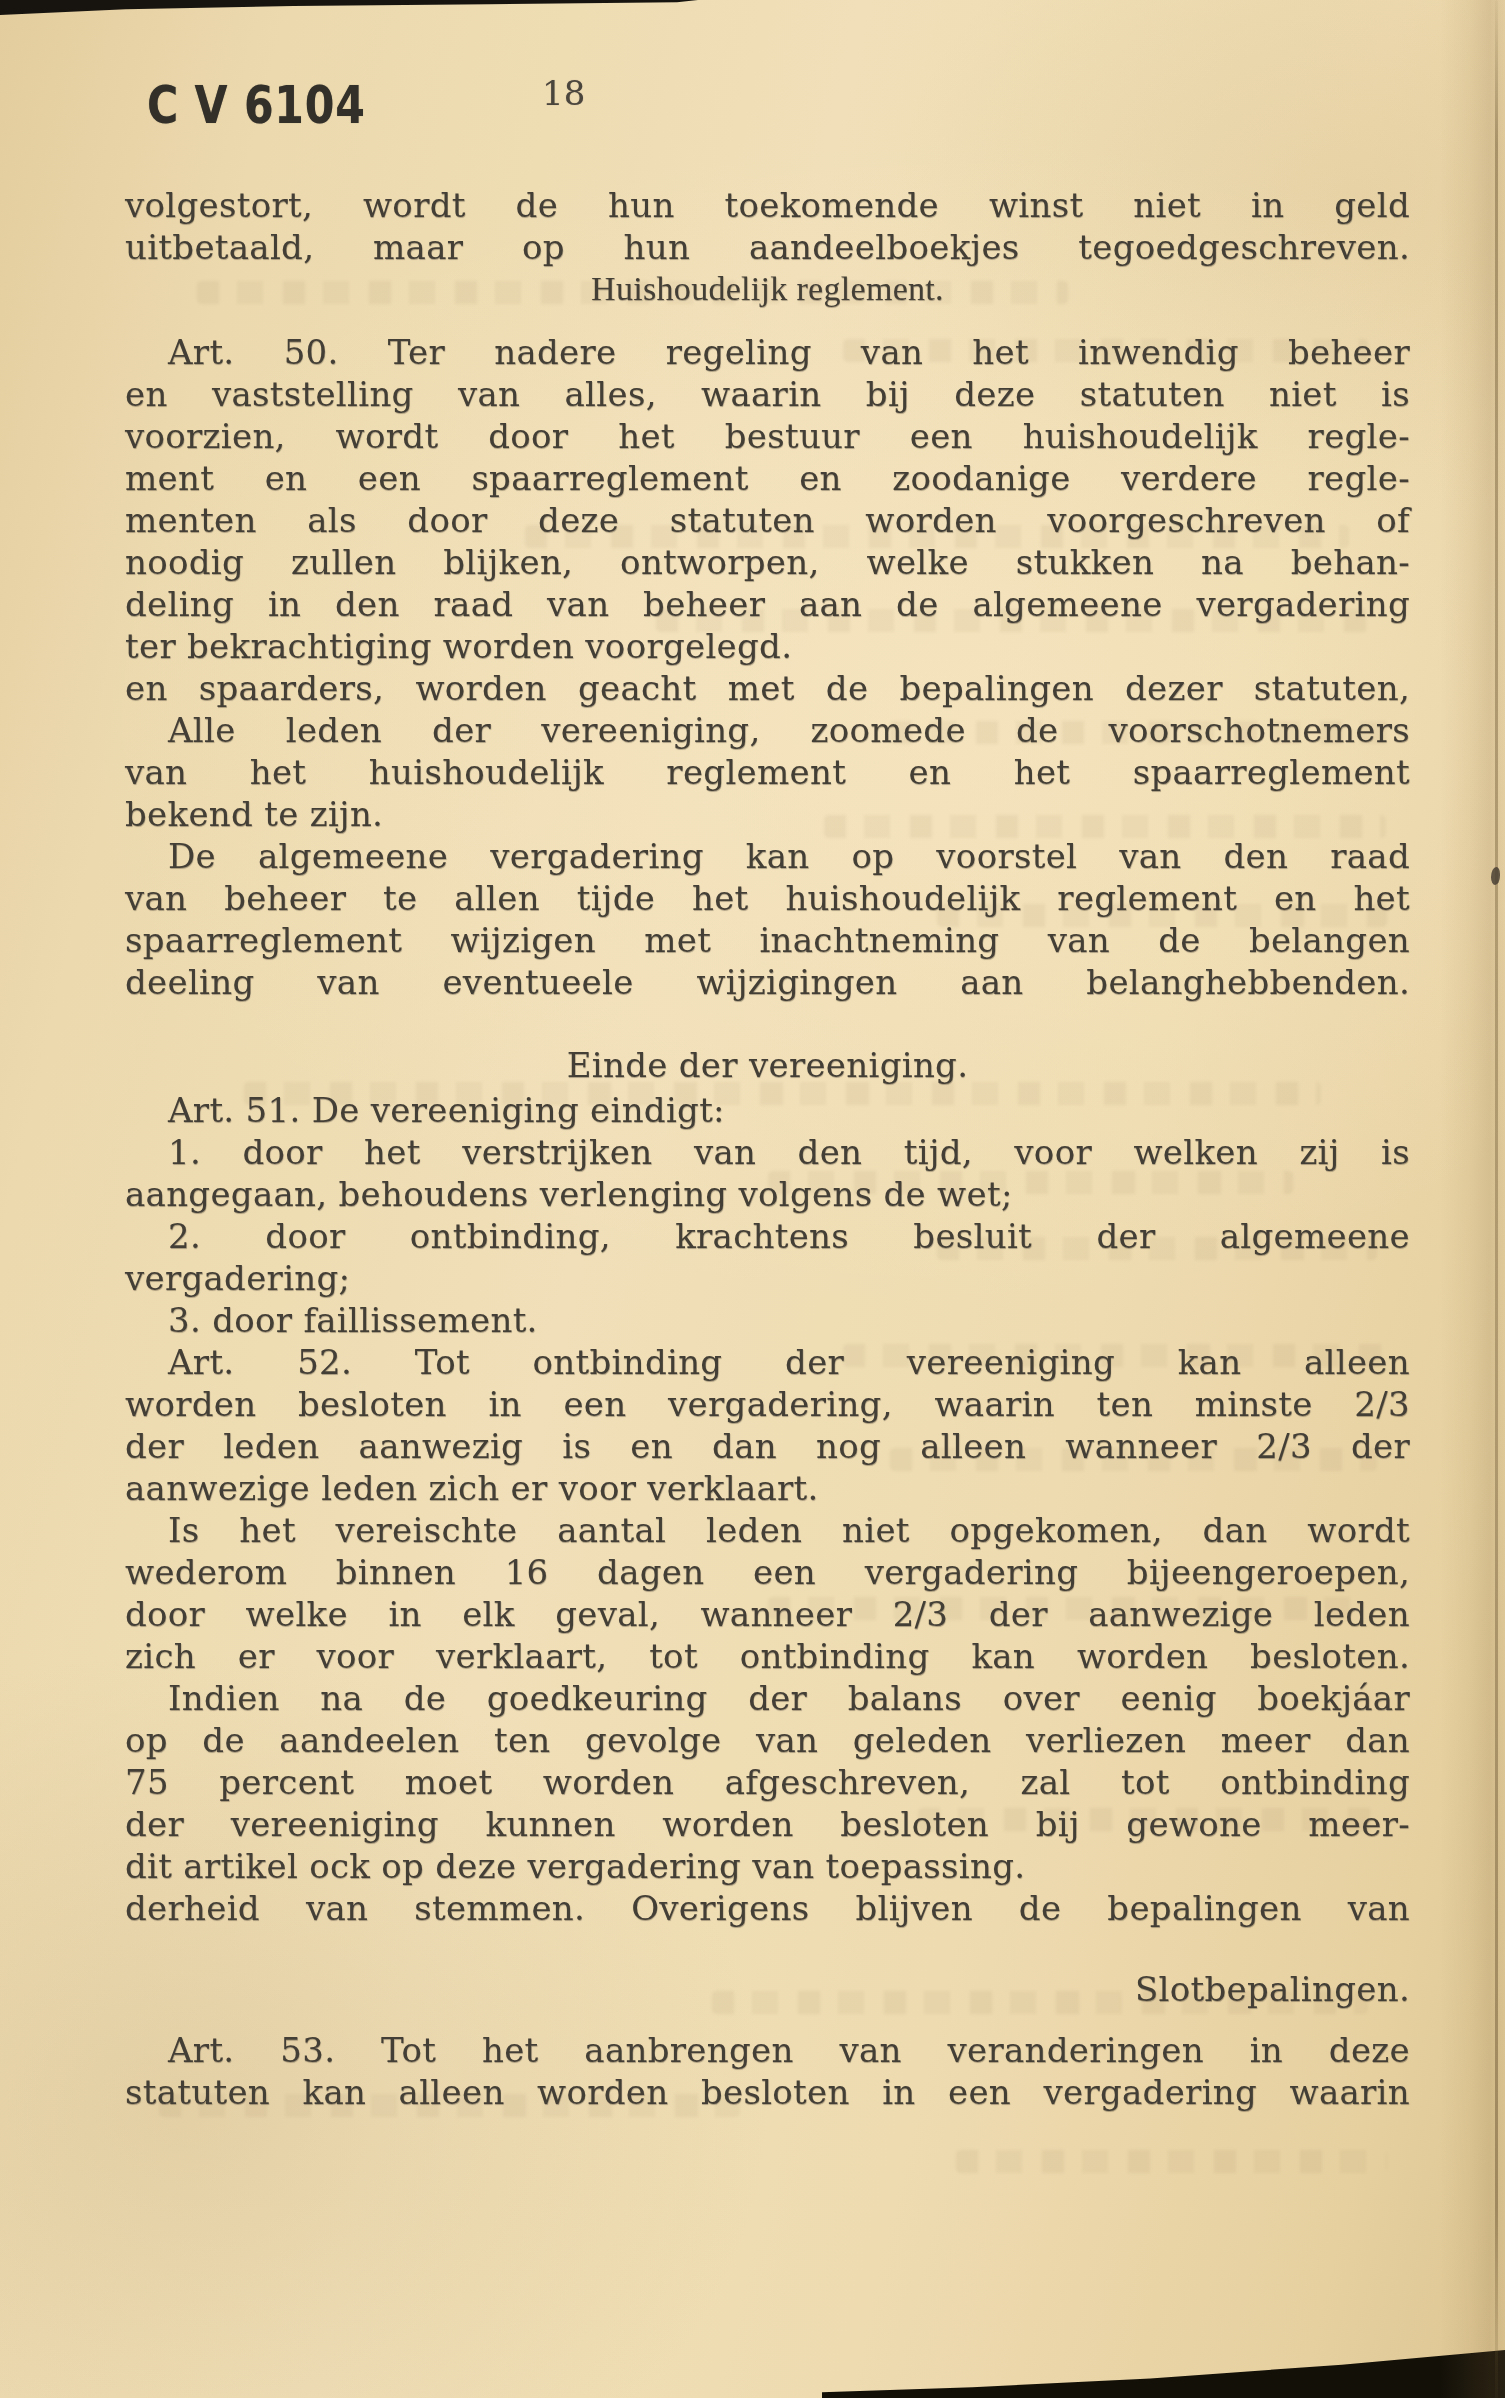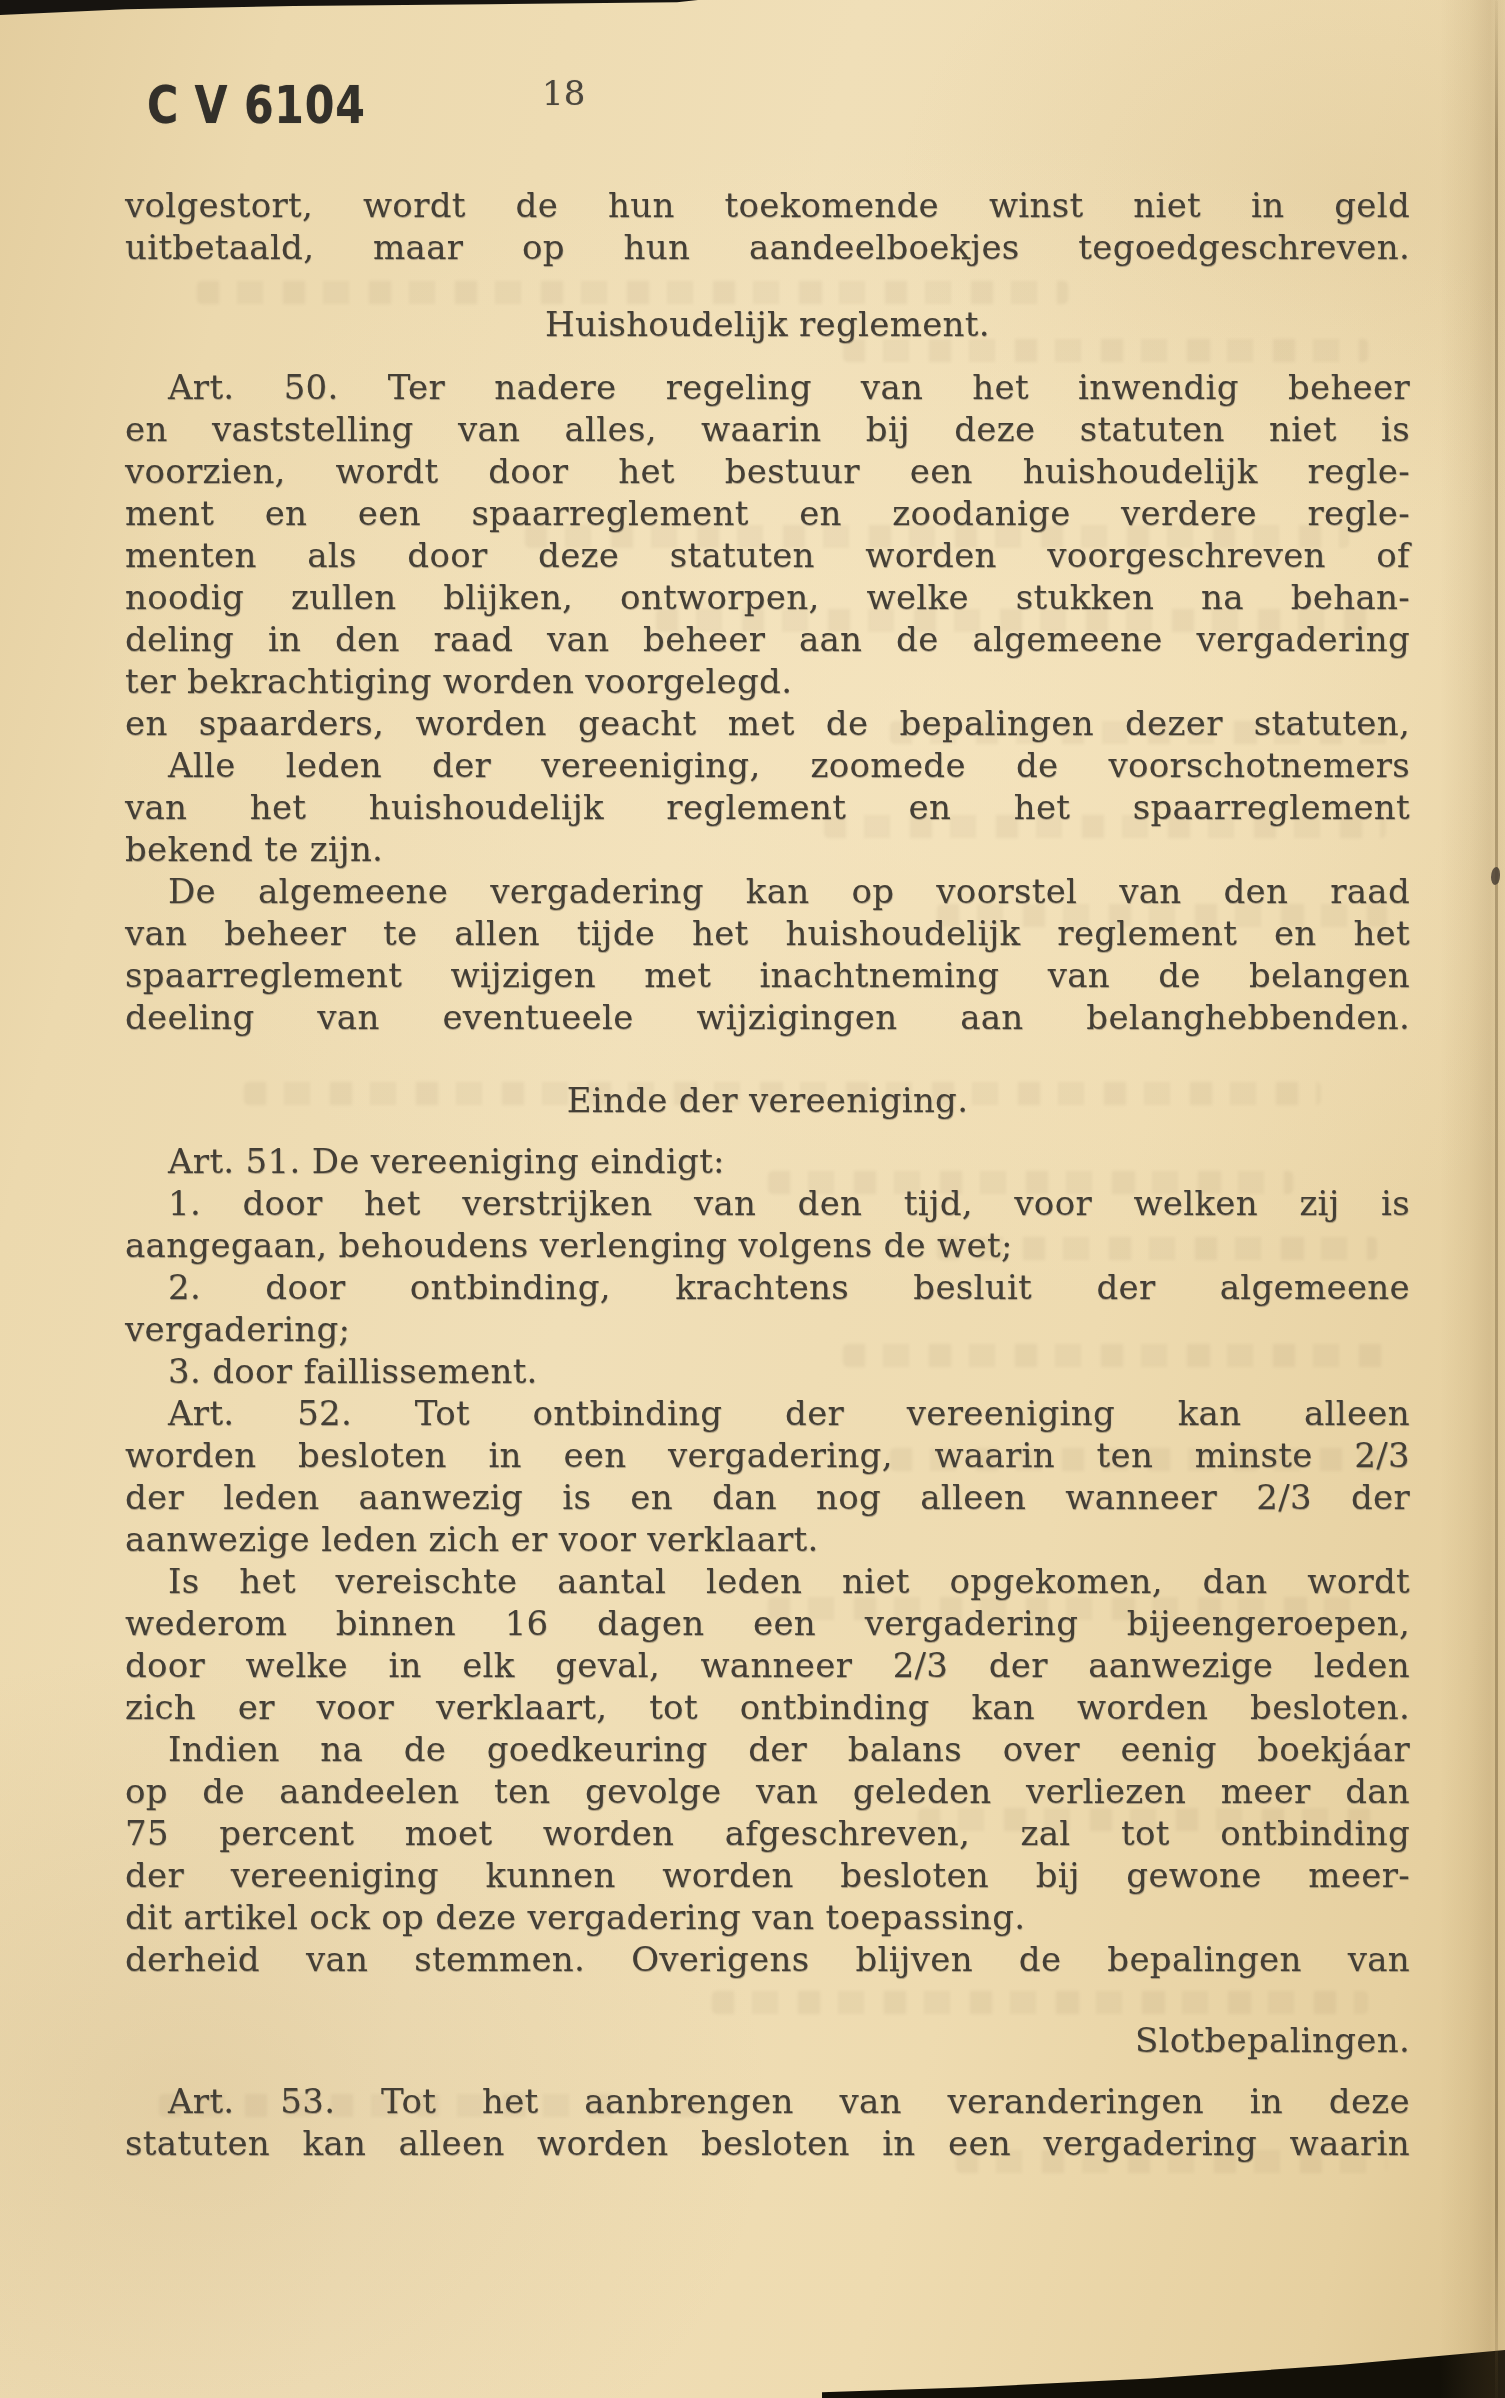--- a/index.html
+++ b/index.html
@@ -56,22 +56,22 @@
   .text-block{
     position:absolute;left:125px;top:184px;width:1285px;
     font-size:34px;line-height:42px;color:#443f36;
     letter-spacing:0.3px;
     text-shadow:0.4px 0.5px 0.7px rgba(62,55,44,.38);
   }
   .line{height:42px;text-align:left;}
   .line.justify{text-align:justify;text-align-last:justify;text-justify:inter-word;}
   .line.indent{text-indent:43px;}
   .heading{text-align:center;height:42px;}
-  .heading.h-1{margin-top:35px;margin-bottom:20.6px;}
-  .heading.h-2{margin-top:41px;margin-bottom:19px;}
+  .heading.h-1{margin-bottom:20.6px;font-family:Liberation Serif, serif;}
+  .heading.h-2{margin-top:41px;margin-bottom:3px;}
   .heading.h-3{margin-top:39px;margin-bottom:19px;text-align:right;}
 </style>
 </head>
 <body>
 
 <div id="page">
 
   <div class="edge-top"></div>
   <div class="edge-bottom"></div>
   <div class="right-shade"></div>

